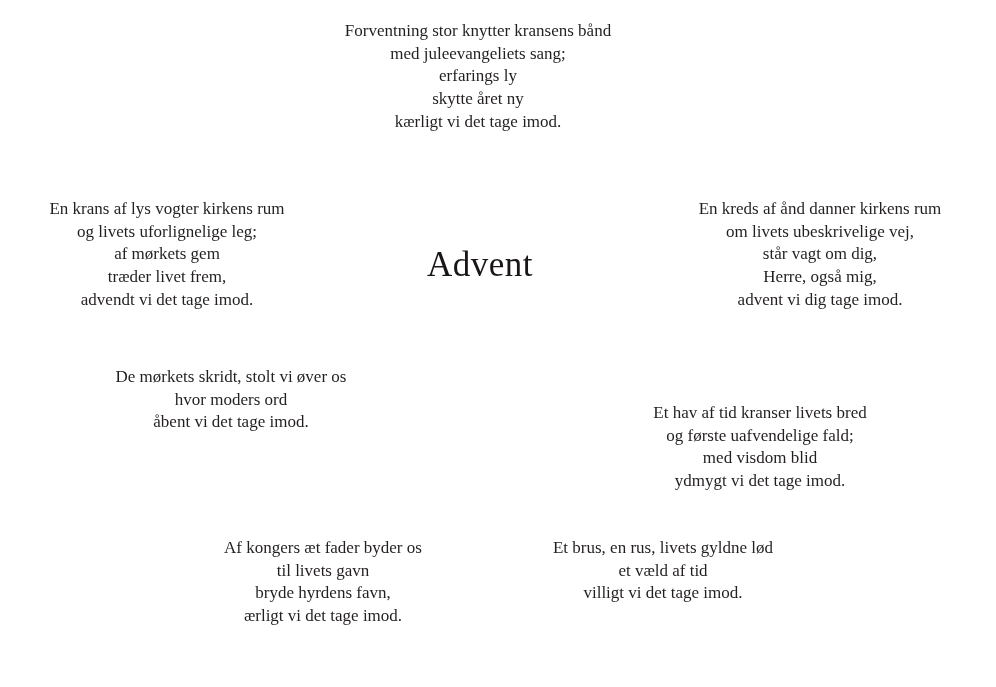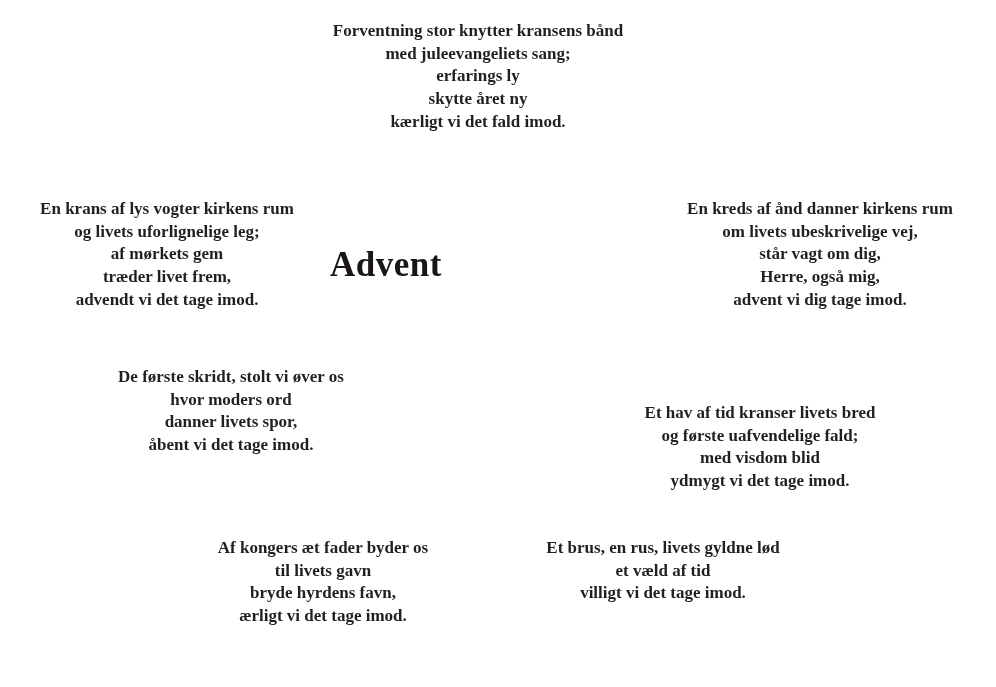--- a/index.html
+++ b/index.html
@@ -18,67 +18,66 @@
     .stanza {
       position: absolute;
       width: 360px;
       text-align: center;
       font-size: 17px;
       line-height: 22.7px;
       white-space: nowrap;
     }
     .stanza .line {
       display: block;
-      font-weight: bold;
     }
     .title {
       position: absolute;
       width: 300px;
       left: 330px;
       top: 220px;
+      text-align: center;
       font-size: 35px;
-      font-weight: bold;
+      font-weight: normal;
       line-height: 44px;
       color: #1a1617;
       letter-spacing: 0.5px;
     }
   </style>
 </head>
 <body>
 
 <h1 class="title">Advent</h1>
 
 <div class="stanza" style="left:298px; top:20px;">
   <span class="line">Forventning stor knytter kransens bånd</span>
   <span class="line">med juleevangeliets sang;</span>
   <span class="line">erfarings ly</span>
   <span class="line">skytte året ny</span>
-  <span class="line">kærligt vi det fald imod.</span>
+  <span class="line">kærligt vi det tage imod.</span>
 </div>
 
 <div class="stanza" style="left:-13px; top:198px;">
   <span class="line">En krans af lys vogter kirkens rum</span>
   <span class="line">og livets uforlignelige leg;</span>
   <span class="line">af mørkets gem</span>
   <span class="line">træder livet frem,</span>
   <span class="line">advendt vi det tage imod.</span>
 </div>
 
 <div class="stanza" style="left:640px; top:198px;">
   <span class="line">En kreds af ånd danner kirkens rum</span>
   <span class="line">om livets ubeskrivelige vej,</span>
   <span class="line">står vagt om dig,</span>
   <span class="line">Herre, også mig,</span>
   <span class="line">advent vi dig tage imod.</span>
 </div>
 
 <div class="stanza" style="left:51px; top:366px;">
-  <span class="line">De første skridt, stolt vi øver os</span>
+  <span class="line">De mørkets skridt, stolt vi øver os</span>
   <span class="line">hvor moders ord</span>
-  <span class="line">danner livets spor,</span>
   <span class="line">åbent vi det tage imod.</span>
 </div>
 
 <div class="stanza" style="left:580px; top:366px;margin-top:36px;">
   <span class="line">Et hav af tid kranser livets bred</span>
   <span class="line">og første uafvendelige fald;</span>
   <span class="line">med visdom blid</span>
   <span class="line">ydmygt vi det tage imod.</span>
 </div>
 

